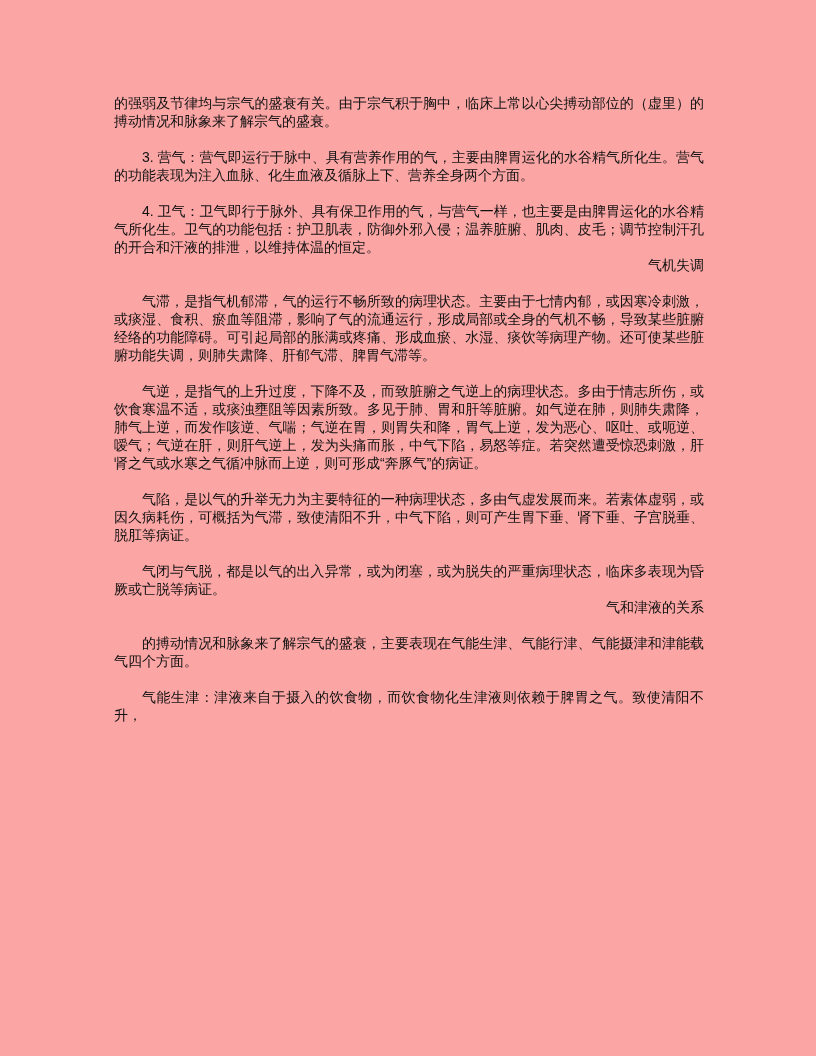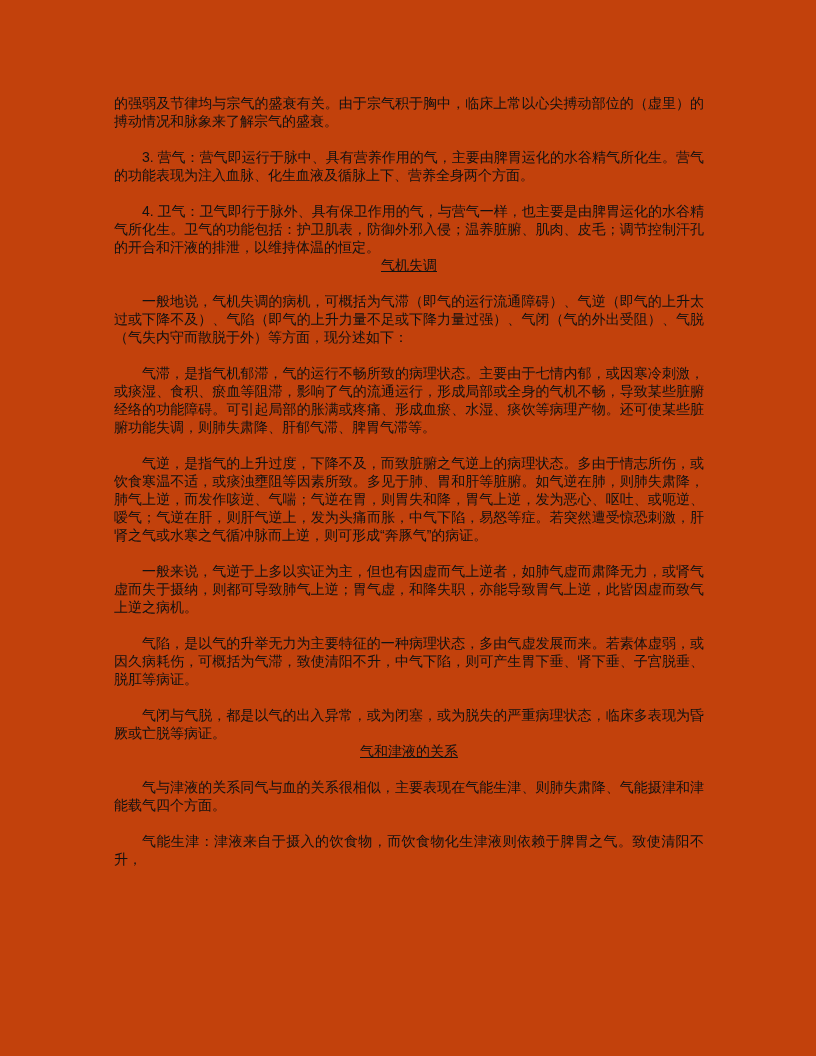--- a/index.html
+++ b/index.html
@@ -7,21 +7,21 @@
     padding: 0;
   }
   body {
     width: 816px;
     height: 1056px;
     background: #e8e8e8;
   }
   .page {
     width: 816px;
     height: 1056px;
-    background: #c2410c;
+    background: #fca5a5;
     box-sizing: border-box;
     padding: 94px 112px 40px 114px;
     overflow: hidden;
   }
   .content {
     font-family: "Liberation Sans", "DejaVu Sans", sans-serif;
     font-size: 14px;
     line-height: 18px;
     color: #111111;
     text-align: justify;
@@ -31,52 +31,49 @@
     margin: 0 0 18px 0;
   }
   .para.indent {
     text-indent: 2em;
   }
   .para.tight {
     margin-bottom: 0;
   }
   .heading {
     margin: 0 0 36px 0;
-    text-align: center;
+    text-align: right;
     font-weight: normal;
-    text-decoration: underline;
   }
 </style>
 </head>
 <body>
 
 <div class="page">
   <div class="content">
 
     <p class="para">的强弱及节律均与宗气的盛衰有关。由于宗气积于胸中，临床上常以心尖搏动部位的（虚里）的搏动情况和脉象来了解宗气的盛衰。</p>
 
     <p class="para indent">3. 营气：营气即运行于脉中、具有营养作用的气，主要由脾胃运化的水谷精气所化生。营气的功能表现为注入血脉、化生血液及循脉上下、营养全身两个方面。</p>
 
     <p class="para indent tight">4. 卫气：卫气即行于脉外、具有保卫作用的气，与营气一样，也主要是由脾胃运化的水谷精气所化生。卫气的功能包括：护卫肌表，防御外邪入侵；温养脏腑、肌肉、皮毛；调节控制汗孔的开合和汗液的排泄，以维持体温的恒定。</p>
 
     <p class="heading">气机失调</p>
 
 
-    <p class="para indent">一般地说，气机失调的病机，可概括为气滞（即气的运行流通障碍）、气逆（即气的上升太过或下降不及）、气陷（即气的上升力量不足或下降力量过强）、气闭（气的外出受阻）、气脱（气失内守而散脱于外）等方面，现分述如下：</p>
 
     <p class="para indent">气滞，是指气机郁滞，气的运行不畅所致的病理状态。主要由于七情内郁，或因寒冷刺激，或痰湿、食积、瘀血等阻滞，影响了气的流通运行，形成局部或全身的气机不畅，导致某些脏腑经络的功能障碍。可引起局部的胀满或疼痛、形成血瘀、水湿、痰饮等病理产物。还可使某些脏腑功能失调，则肺失肃降、肝郁气滞、脾胃气滞等。</p>
 
     <p class="para indent">气逆，是指气的上升过度，下降不及，而致脏腑之气逆上的病理状态。多由于情志所伤，或饮食寒温不适，或痰浊壅阻等因素所致。多见于肺、胃和肝等脏腑。如气逆在肺，则肺失肃降，肺气上逆，而发作咳逆、气喘；气逆在胃，则胃失和降，胃气上逆，发为恶心、呕吐、或呃逆、嗳气；气逆在肝，则肝气逆上，发为头痛而胀，中气下陷，易怒等症。若突然遭受惊恐刺激，肝肾之气或水寒之气循冲脉而上逆，则可形成“奔豚气”的病证。</p>
 
-    <p class="para indent">一般来说，气逆于上多以实证为主，但也有因虚而气上逆者，如肺气虚而肃降无力，或肾气虚而失于摄纳，则都可导致肺气上逆；胃气虚，和降失职，亦能导致胃气上逆，此皆因虚而致气上逆之病机。</p>
 
     <p class="para indent">气陷，是以气的升举无力为主要特征的一种病理状态，多由气虚发展而来。若素体虚弱，或因久病耗伤，可概括为气滞，致使清阳不升，中气下陷，则可产生胃下垂、肾下垂、子宫脱垂、脱肛等病证。</p>
 
     <p class="para indent tight">气闭与气脱，都是以气的出入异常，或为闭塞，或为脱失的严重病理状态，临床多表现为昏厥或亡脱等病证。</p>
 
     <p class="heading">气和津液的关系</p>
 
-    <p class="para indent">气与津液的关系同气与血的关系很相似，主要表现在气能生津、则肺失肃降、气能摄津和津能载气四个方面。</p>
+    <p class="para indent">的搏动情况和脉象来了解宗气的盛衰，主要表现在气能生津、气能行津、气能摄津和津能载气四个方面。</p>
 
     <p class="para indent">气能生津：津液来自于摄入的饮食物，而饮食物化生津液则依赖于脾胃之气。致使清阳不升，</p>
 
   </div>
 </div>
 
 </body></html>

